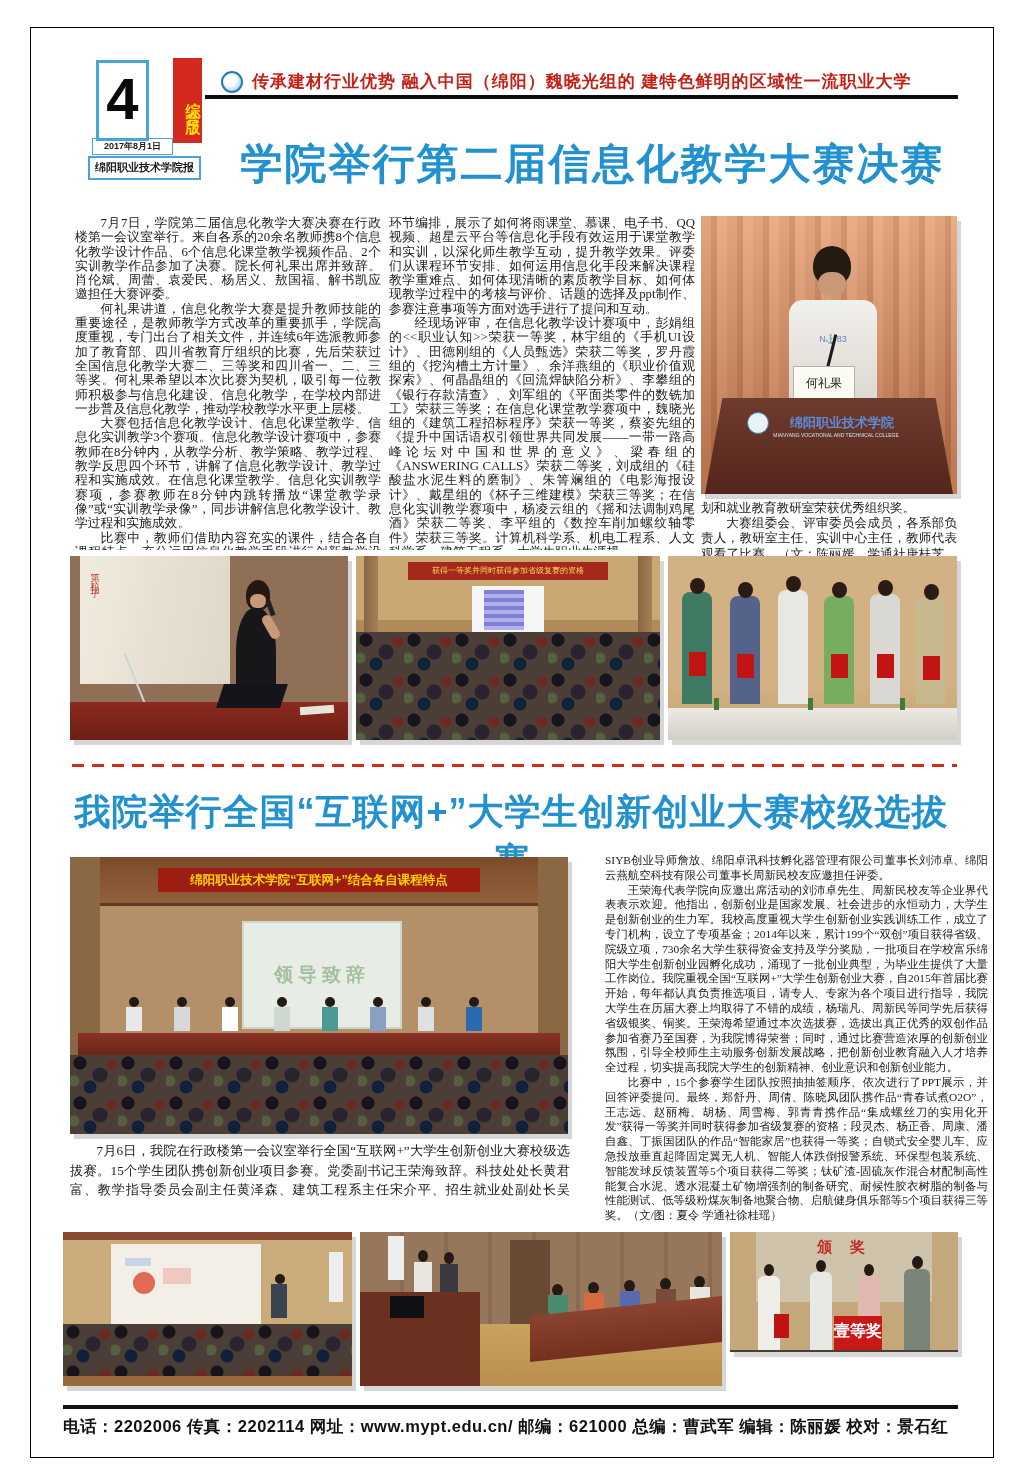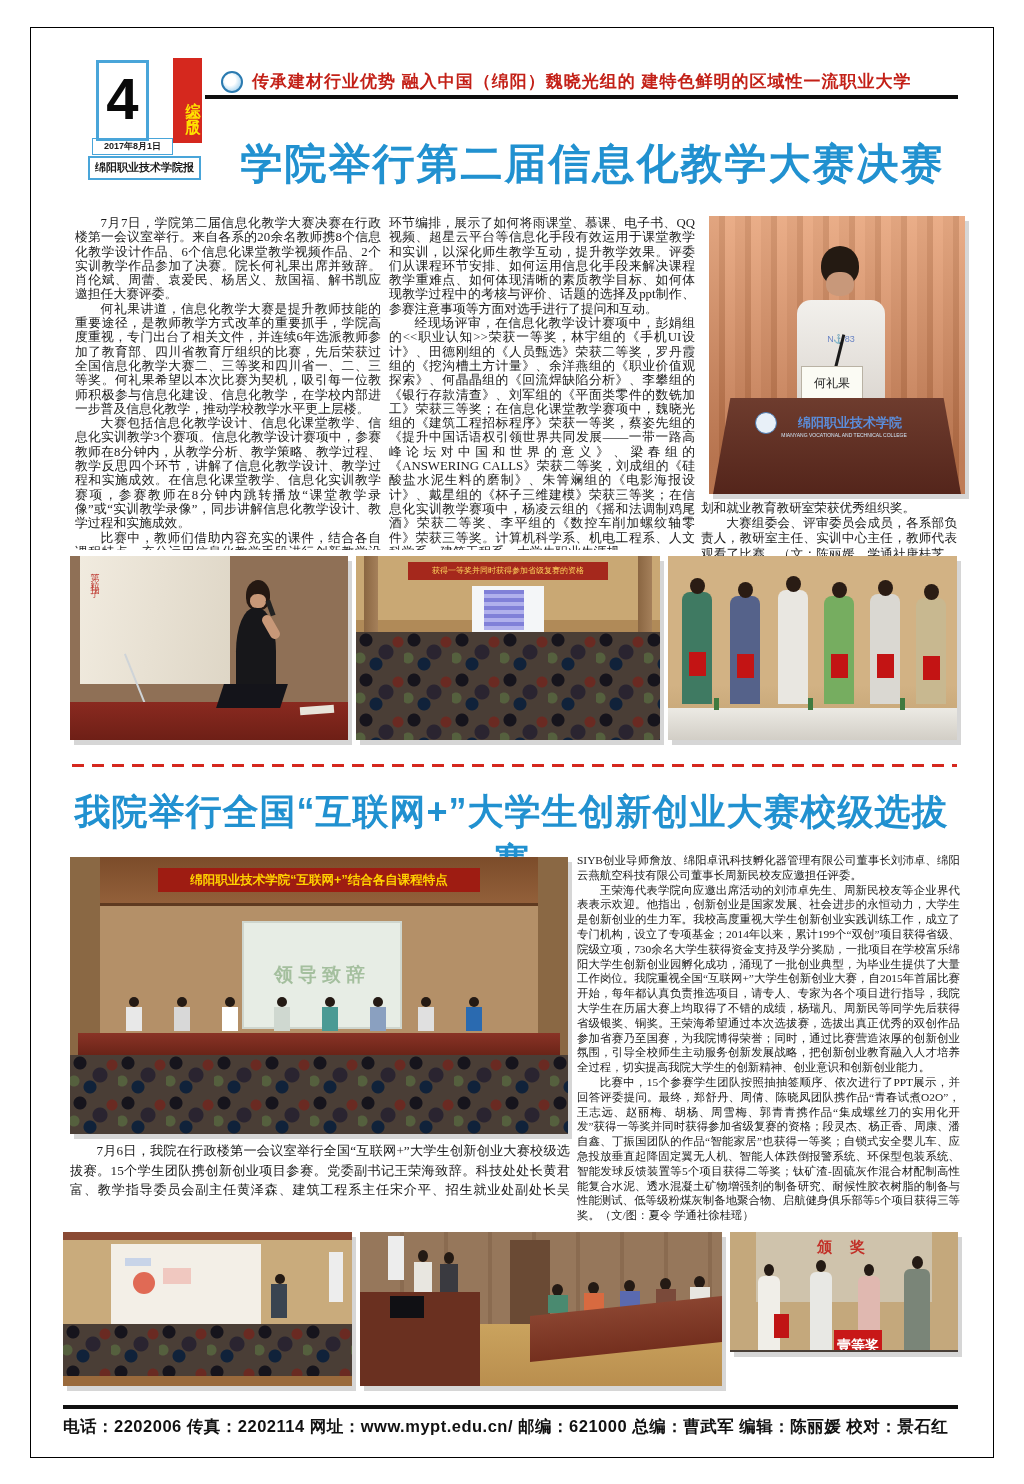--- a/index.html
+++ b/index.html
@@ -25,32 +25,32 @@
   .rule{position:absolute;left:205px;top:95px;width:753px;height:4px;background:#0e0e0e;}
   .h1{position:absolute;left:225px;top:136px;width:735px;text-align:center;
       font-family:"Liberation Sans",sans-serif;font-weight:800;font-size:42px;color:#2191d0;letter-spacing:2px;}
   .h2{position:absolute;left:63px;top:788px;width:897px;text-align:center;
       font-family:"Liberation Sans",sans-serif;font-weight:800;font-size:36px;color:#2191d0;letter-spacing:1px;}
   
   .bodycol{position:absolute;font-size:12.8px;line-height:14.3px;text-align:justify;overflow:hidden;}
   .para{margin:0;text-indent:2em;text-align:justify;}
   .para.noindent{text-indent:0;}
   .capcol{font-size:12.6px;line-height:15.2px;}
-  .a2col{position:absolute;font-size:11.4px;line-height:14.8px;text-align:justify;overflow:hidden;}
+  .a2col{position:absolute;font-size:11.4px;line-height:14.8px;text-align:justify;overflow:hidden;margin-left:28px;}
   .a2cap{position:absolute;font-size:13.2px;line-height:19.5px;text-align:justify;overflow:hidden;}
   
   .ph{position:absolute;overflow:hidden;box-shadow:4px 5px 0 rgba(0,0,0,.16);background:#888;}
   .crowd{background-color:#4a3e36;background-image:
     radial-gradient(circle at 10px 8px,#16141c 6px,transparent 7px),
     radial-gradient(circle at 30px 20px,#2a2430 7px,transparent 8px),
     radial-gradient(circle at 20px 32px,#10223a 6px,transparent 7px),
     radial-gradient(circle at 42px 10px,#6a2a22 5px,transparent 6px),
     radial-gradient(circle at 4px 26px,#55603e 5px,transparent 6px);
     background-size:48px 40px;}
-  .curtain{background:repeating-linear-gradient(90deg,#d68e66 0 10px,#c27a52 10px 16px,#e29a72 16px 26px);margin-left:8px;}
+  .curtain{background:repeating-linear-gradient(90deg,#d68e66 0 10px,#c27a52 10px 16px,#e29a72 16px 26px);}
   .curtain:after{content:"";position:absolute;inset:0;background:linear-gradient(rgba(255,225,195,.28),rgba(110,55,25,.30) 88%);}
   .footer-rule{position:absolute;left:63px;top:1405px;width:895px;height:4px;background:#111;}
   .footer-text{position:absolute;left:63px;top:1416px;width:895px;font-family:"Liberation Sans",sans-serif;
       font-weight:bold;font-size:16.5px;color:#111;letter-spacing:.5px;white-space:nowrap;}
   .dashes{position:absolute;left:72px;top:764px;width:885px;height:3px;
       background:repeating-linear-gradient(90deg,#d5281e 0 12px,transparent 12px 20px);}
 </style>
 </head>
 <body>
 
@@ -220,21 +220,21 @@
     <div class="abs" style="left:40px;top:6px;width:160px;font-size:15px;font-weight:bold;color:#c23028;letter-spacing:18px;text-align:center;">颁奖</div>
     <div class="abs" style="left:34px;top:32px;width:10px;height:12px;border-radius:50%;background:#241a14;"></div>
     <div class="abs" style="left:28px;top:44px;width:22px;height:74px;background:#f0eee8;border-radius:6px 6px 0 0;"></div>
     <div class="abs" style="left:44px;top:82px;width:15px;height:24px;background:#c01414;"></div>
     <div class="abs" style="left:86px;top:28px;width:10px;height:12px;border-radius:50%;background:#241a14;"></div>
     <div class="abs" style="left:80px;top:40px;width:22px;height:78px;background:#e8e8e4;border-radius:6px 6px 0 0;"></div>
     <div class="abs" style="left:134px;top:32px;width:10px;height:12px;border-radius:50%;background:#241a14;"></div>
     <div class="abs" style="left:128px;top:44px;width:22px;height:74px;background:#e0b8b0;border-radius:6px 6px 0 0;"></div>
     <div class="abs" style="left:182px;top:24px;width:11px;height:13px;border-radius:50%;background:#241a14;"></div>
     <div class="abs" style="left:174px;top:37px;width:26px;height:81px;background:#7a8578;border-radius:6px 6px 0 0;"></div>
-    <div class="abs" style="left:104px;top:84px;width:48px;height:34px;background:#c81818;color:#fff;font-weight:bold;font-size:14px;line-height:30px;text-align:center;font-family:'Liberation Sans',sans-serif;margin-top:14px;">壹等奖</div>
+    <div class="abs" style="left:104px;top:84px;width:48px;height:34px;background:#c81818;color:#fff;font-weight:bold;font-size:16px;line-height:30px;text-align:center;font-family:'Liberation Sans',sans-serif;">壹等奖</div>
     <div class="abs" style="left:0;top:118px;width:228px;height:36px;background:linear-gradient(#4a4038,#2a241e);"></div>
     <div class="abs" style="left:30px;top:124px;width:22px;height:10px;background:#9aa0a6;border-radius:3px;"></div>
     <div class="abs" style="left:100px;top:124px;width:22px;height:10px;background:#9aa0a6;border-radius:3px;"></div>
     <div class="abs" style="left:170px;top:124px;width:22px;height:10px;background:#9aa0a6;border-radius:3px;"></div>
   </div>
 
   <div class="footer-rule"></div>
   <div class="footer-text">电话：2202006 传真：2202114 网址：www.mypt.edu.cn/  邮编：621000  总编：曹武军 编辑：陈丽媛 校对：景石红</div>
 </div>
 

